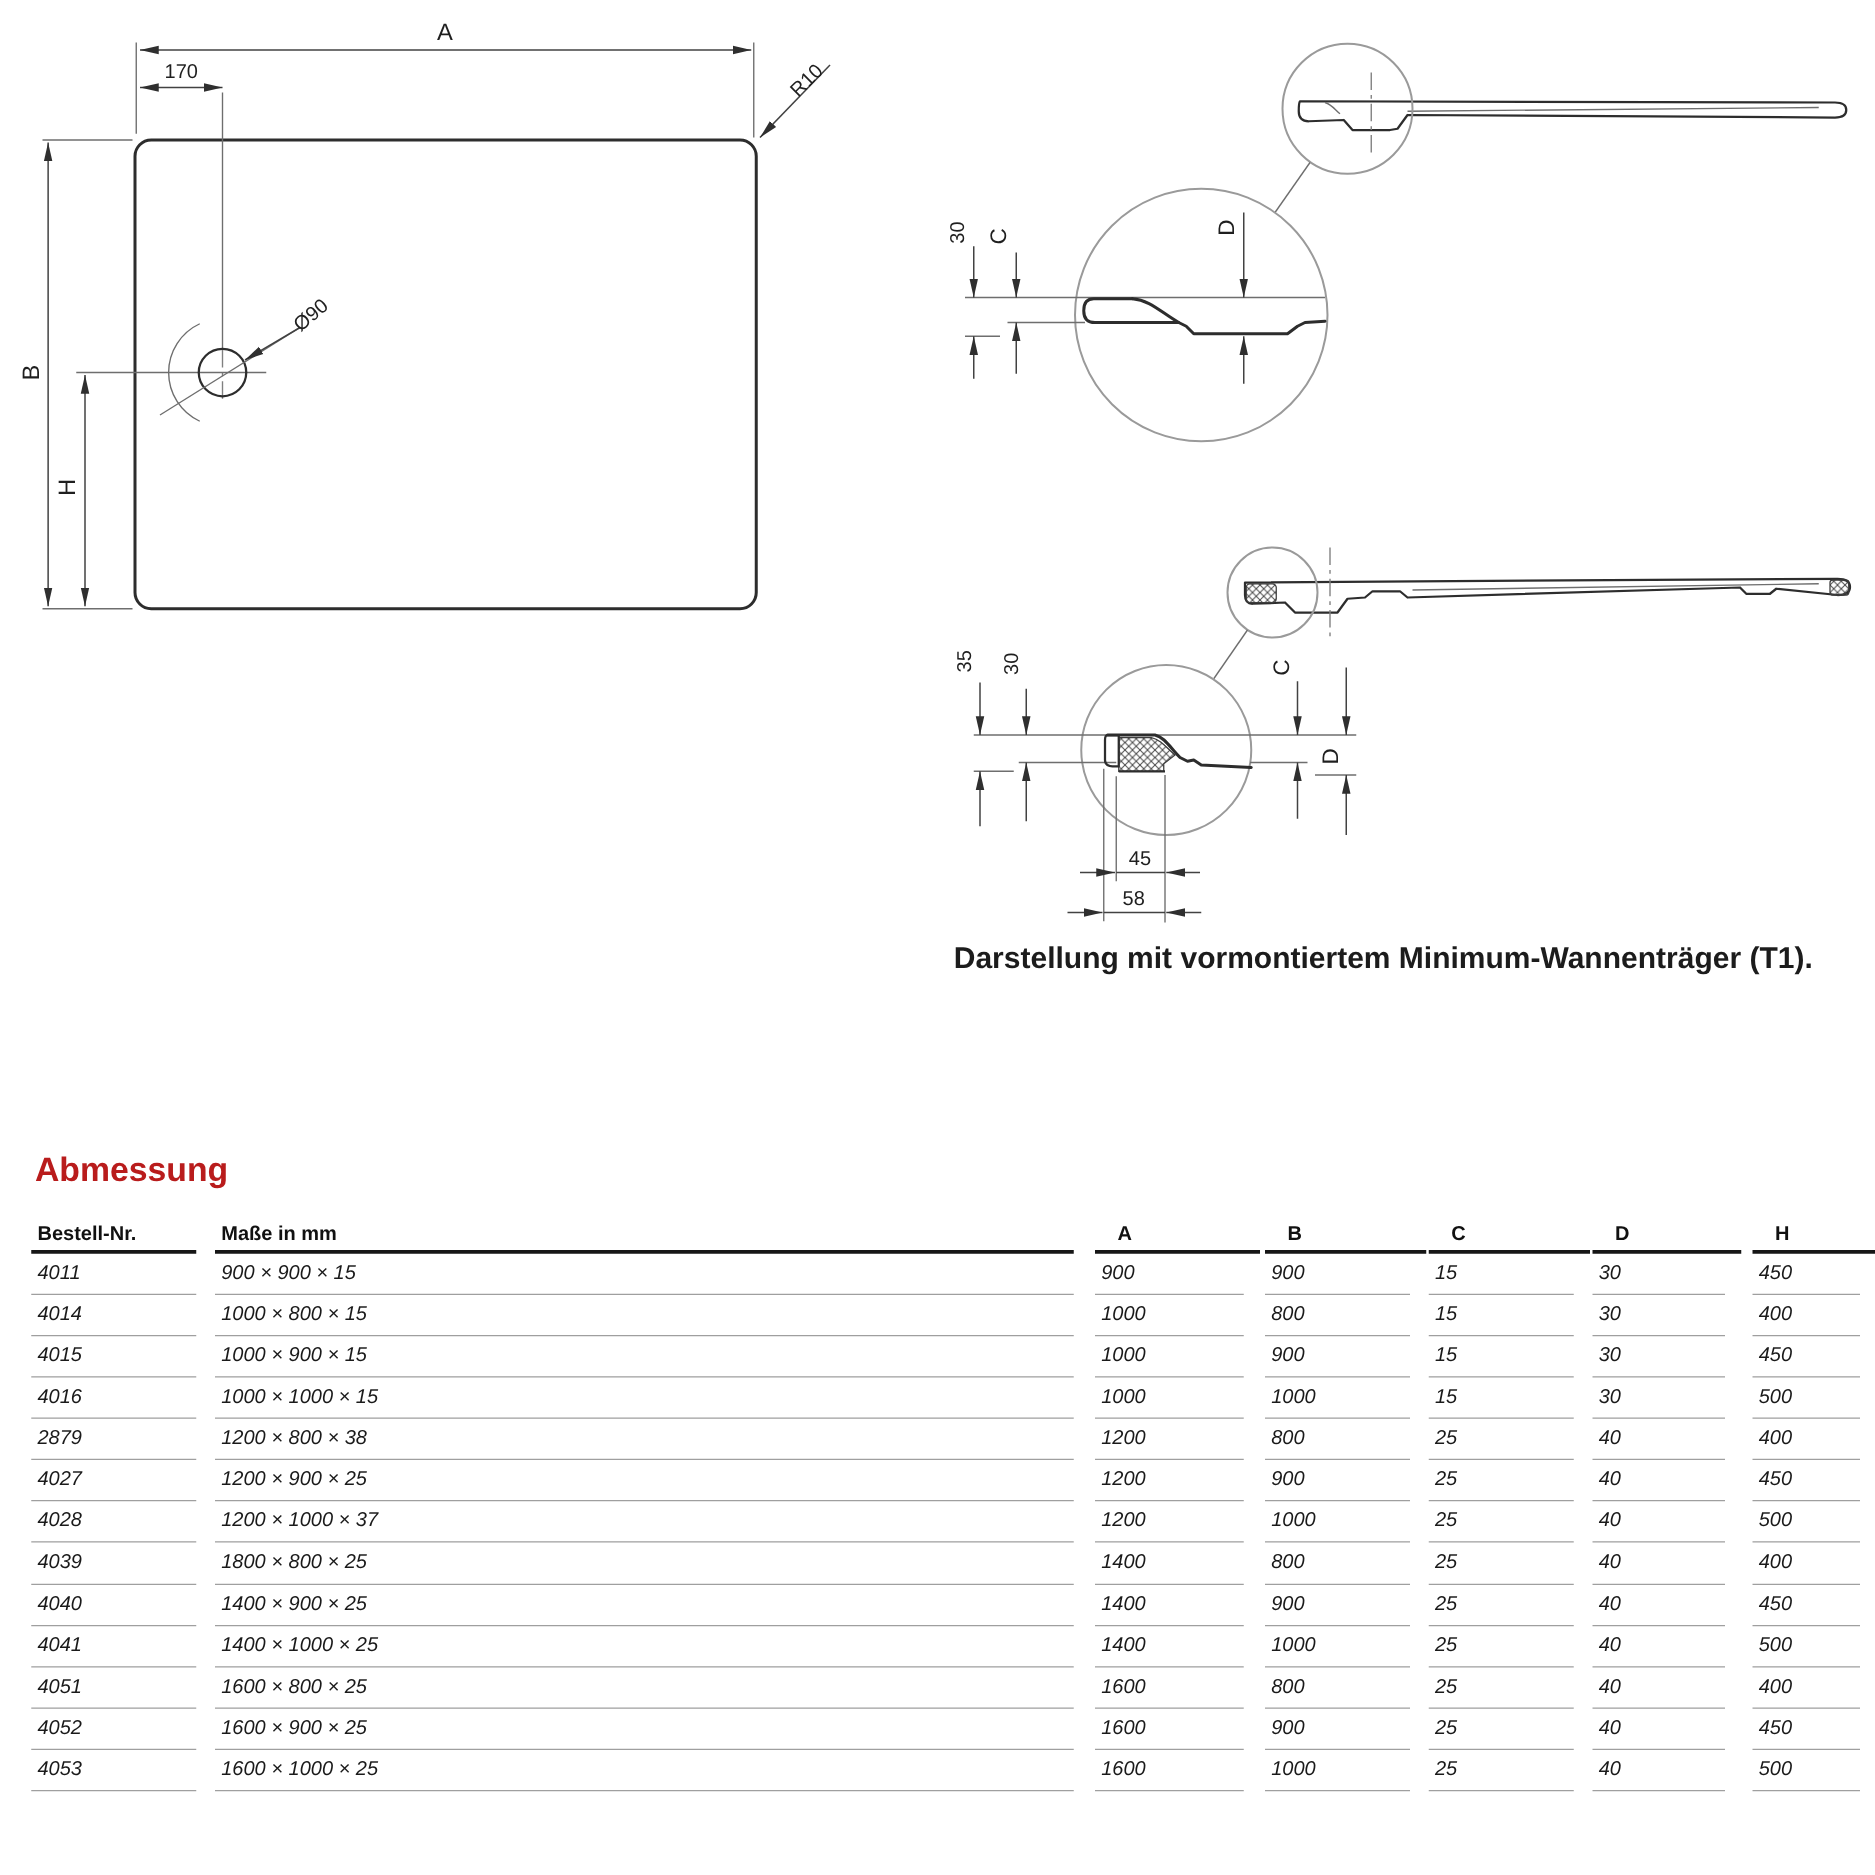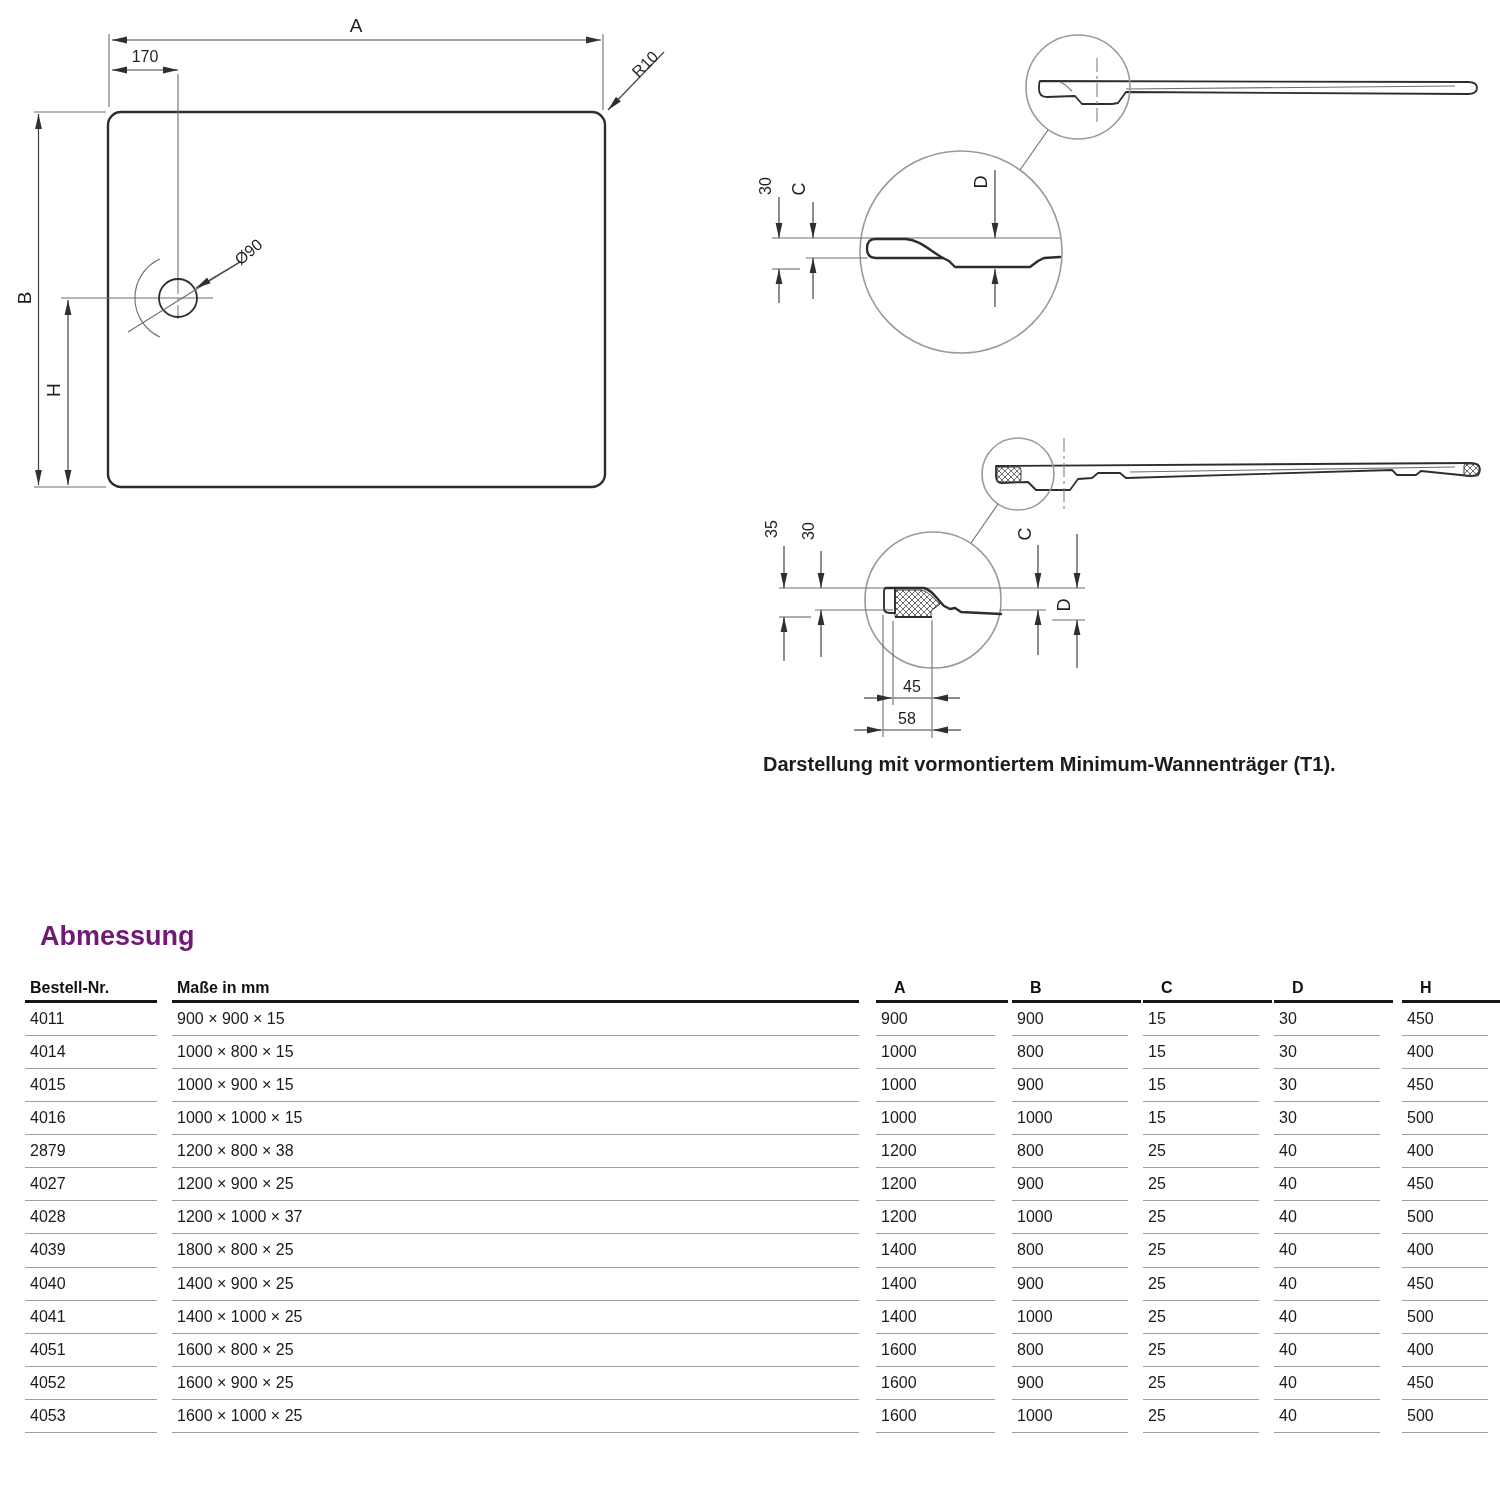--- a/index.html
+++ b/index.html
@@ -10,26 +10,26 @@
   #drawing{position:absolute;left:0;top:0;}
   .thick{stroke:#2d2d2d;stroke-width:2.4;fill:none;stroke-linejoin:round;stroke-linecap:round;}
   .med{stroke:#2d2d2d;stroke-width:1.8;fill:none;stroke-linejoin:round;}
   .thin{stroke:#6e6e6e;stroke-width:1.1;fill:none;}
   .dim{stroke:#424242;stroke-width:1.2;fill:none;}
   .dcirc{stroke:#9a9a9a;stroke-width:1.6;fill:none;}
   .cline{stroke:#808080;stroke-width:1.1;fill:none;stroke-dasharray:14 4 3 4;}
   .lbl{fill:#1f1f1f;font-family:"Liberation Sans",sans-serif;text-anchor:middle;}
   .f16{font-size:16px;} .f18{font-size:18px;} .f19{font-size:19px;}
 
-  .caption{position:absolute;left:763px;top:753px;font-size:20px;font-weight:700;color:#1c1c1c;}
+  .caption{position:absolute;left:763px;top:753px;font-size:24px;font-weight:700;color:#1c1c1c;}
 
   
-  .tbl-title{position:absolute;left:28px;top:921px;font-size:27px;font-weight:700;color:#701a75;margin-left:12px;}
+  .tbl-title{position:absolute;left:28px;top:921px;font-size:27px;font-weight:700;color:#b91c1c;}
   #thead{position:absolute;left:0;top:975px;width:1449px;height:28px;text-decoration:underline;}
-  #tbody{position:absolute;left:0;top:1003px;width:1492px;}
+  #tbody{position:absolute;left:0;top:1003px;width:1492px;font-style:italic;}
   .t-row{position:relative;height:33.07px;}
   .cell{position:absolute;top:0;bottom:0;display:flex;align-items:center;
         padding-left:5px;border-bottom:1px solid #9f9f9f;font-size:16px;color:#1a1a1a;}
   #thead .cell{border-bottom:3px solid #161616;font-weight:700;color:#111;}
   #thead .cn{padding-left:18px;}
   .c1{left:25px;width:127px;} .c2{left:172px;width:682px;text-align:center;} .c3{left:876px;width:114px;}
   .c4{left:1012px;width:111px;} .c5{left:1143px;width:111px;} .c6{left:1274px;width:101px;}
   .c7{left:1402px;width:81px;}
 </style>
 </head>

